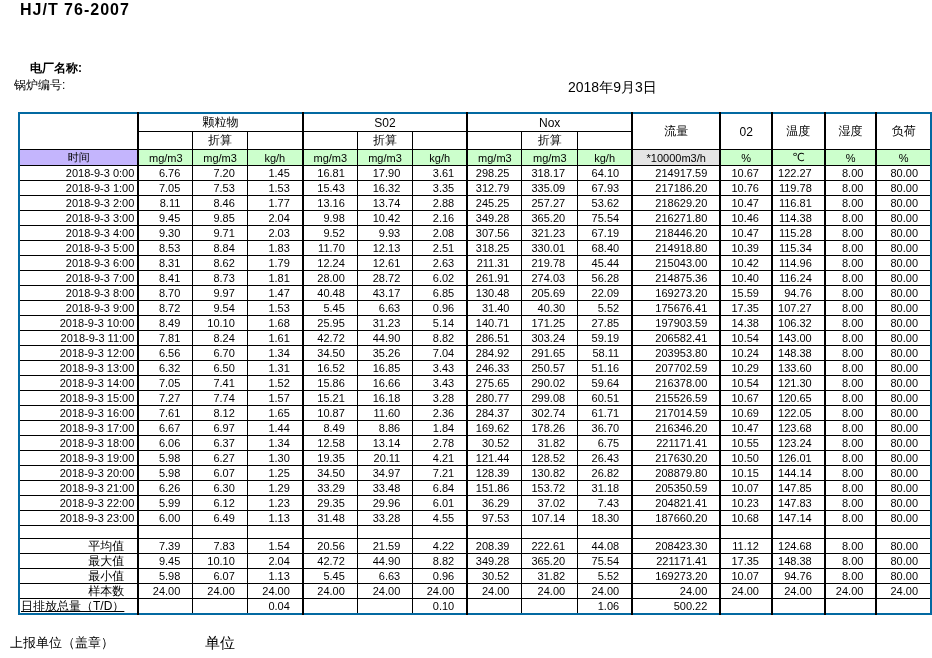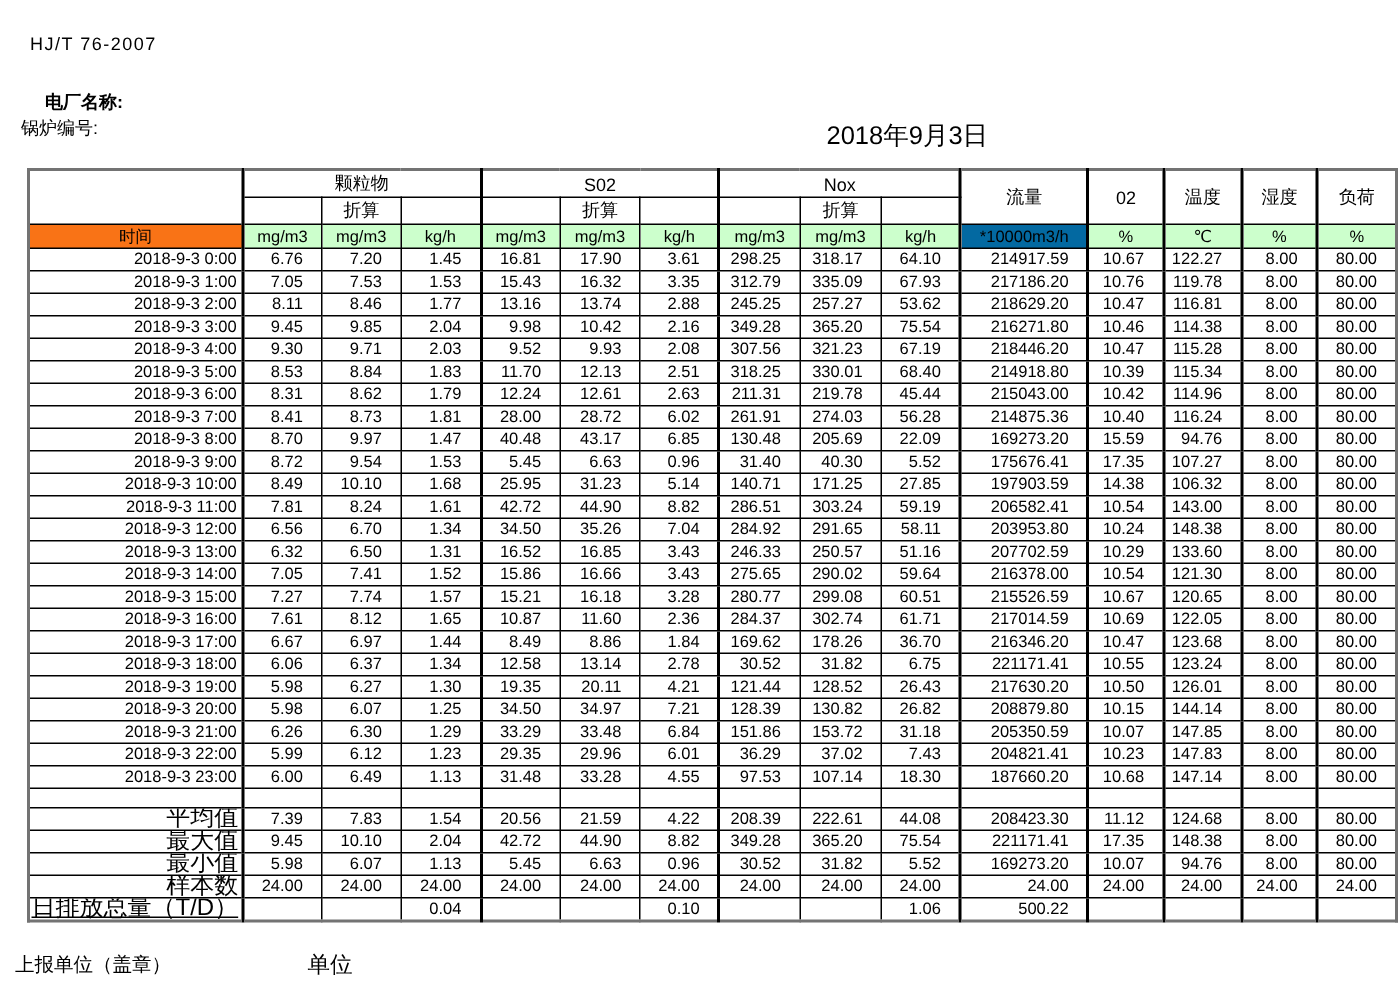--- a/index.html
+++ b/index.html
@@ -4,45 +4,45 @@
 <style>
   * { margin:0; padding:0; box-sizing:border-box; }
   html,body { background:#fff; }
   body {
     width:932px; height:658px;
     font-family:"Liberation Sans","DejaVu Sans",sans-serif;
     color:#000;
   }
   .page { position:relative; width:932px; height:658px; background:#fff; overflow:hidden; }
 
-  .std-code { position:absolute; left:20px; top:22px; font-size:12px; font-weight:normal; letter-spacing:1px; }
+  .std-code { position:absolute; left:20px; top:1px; font-size:16px; font-weight:bold; letter-spacing:1px; }
   .title    { position:absolute; left:0; top:20px; width:660px; text-align:center; font-size:16px; font-weight:bold; }
   .plant    { position:absolute; left:14px; top:60px; font-size:12px; font-weight:bold;margin-left:16px; }
   .boiler   { position:absolute; left:14px; top:77px; font-size:12px; font-weight:normal; }
-  .date     { position:absolute; left:551px; top:79px; font-size:17px; }
+  .date     { position:absolute; left:568px; top:79px; font-size:14px; }
 
   table.report {
     position:absolute; left:18px; top:112px;
     border-collapse:collapse; table-layout:fixed;
-    border:2px solid #737373;
+    border:2px solid #0369a1;
   }
   .report th, .report td {
     border:1px solid #000;
     overflow:hidden; white-space:nowrap;
     font-weight:normal;
   }
   thead tr.r1 th { height:17px; font-size:12px; text-align:center; }
   thead tr.r2 th { height:16px; font-size:12px; }
   thead tr.units th { height:15px; font-size:11px; text-align:center; background:#ccffcc; }
   .report td {
     height:14px; line-height:14px;
     font-size:11px; text-align:right; padding-right:12px;
   }
   .report td.time { padding-right:3px; }
-  .report td.slabel { font-size:16px; padding-right:2px; }
+  .report td.slabel { font-size:12px; padding-right:13px; }
   .report tr.total td.slabel { text-align:left; padding-left:1px; text-decoration:underline; }
   .report tr.spacer td { height:13px; }
   .gl { border-left:2px solid #000 !important; }
 
   .foot1 { position:absolute; left:10px; top:616px; font-size:12px; }
   .foot2 { position:absolute; left:10px; top:634px; font-size:13px; }
   .foot3 { position:absolute; left:205px; top:634px; font-size:15px; }
 </style>
 </head>
 <body>
@@ -89,31 +89,31 @@
         <th>折算</th>
         <th></th>
         <th class="gl"></th>
         <th>折算</th>
         <th></th>
         <th class="gl"></th>
         <th>折算</th>
         <th></th>
       </tr>
       <tr class="units">
-        <th style="background: #f97316; margin-top: 32px;">时间</th>
+        <th style="background: #c4b5fd; margin-top: 32px;">时间</th>
         <th class="gl" style="background: rgb(204, 255, 204);">mg/m3</th>
         <th style="background: rgb(204, 255, 204);">mg/m3</th>
         <th style="background: rgb(204, 255, 204);">kg/h</th>
         <th class="gl" style="background: rgb(204, 255, 204);">mg/m3</th>
         <th style="background: rgb(204, 255, 204);">mg/m3</th>
         <th style="background: rgb(204, 255, 204);">kg/h</th>
         <th class="gl" style="background: rgb(204, 255, 204);">mg/m3</th>
         <th style="background: rgb(204, 255, 204);">mg/m3</th>
         <th style="background: rgb(204, 255, 204);">kg/h</th>
-        <th class="gl" style="background: #0369a1;">*10000m3/h</th>
+        <th class="gl" style="background: #e5e5e5;">*10000m3/h</th>
         <th class="gl" style="background: rgb(204, 255, 204);">%</th>
         <th class="gl" style="background: rgb(204, 255, 204);">℃</th>
         <th class="gl" style="background: rgb(204, 255, 204);">%</th>
         <th class="gl" style="background: rgb(204, 255, 204);">%</th>
       </tr>
     </thead>
     <tbody id="table-body">
         <tr>
           <td class="time">2018-9-3 0:00</td>
           <td class="gl">6.76</td>

